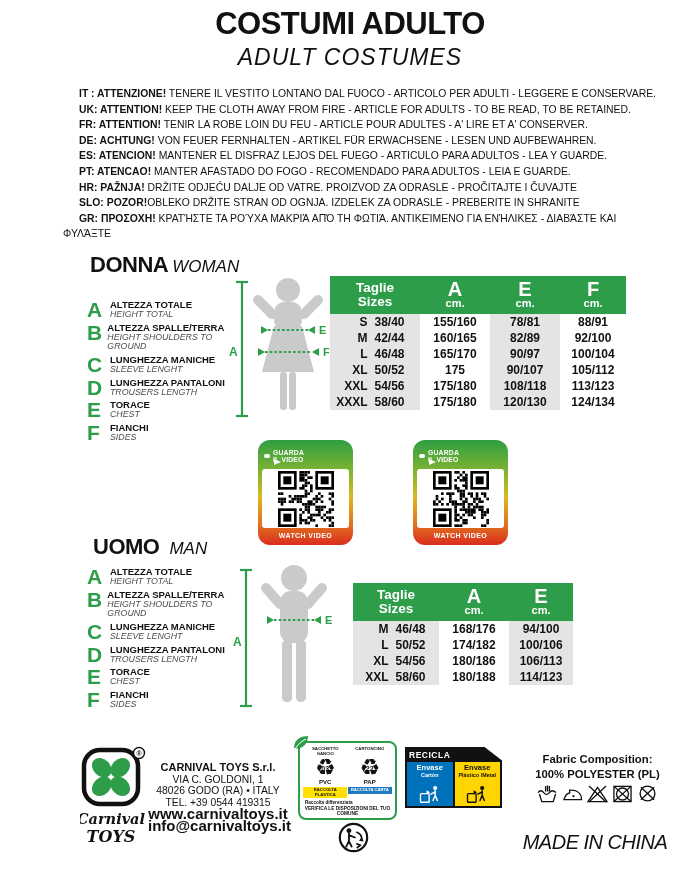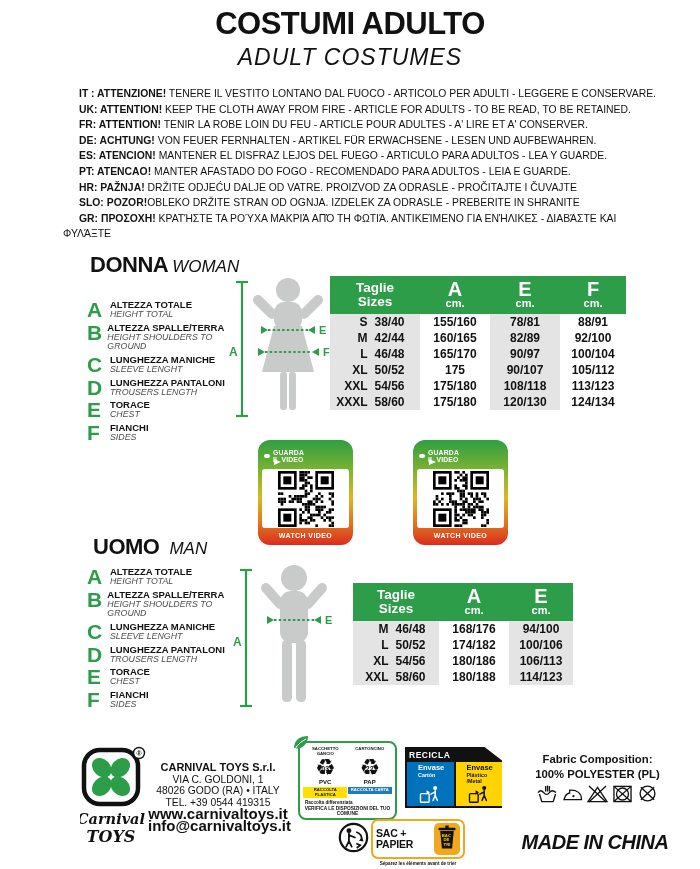--- a/index.html
+++ b/index.html
@@ -75,38 +75,38 @@
   .coll-yellow { background:#ffe000; color:#111; }
   .coll-blue { background:#1f7ac0; color:#fff; }
   .gb-note1 { font-size:4.6px; font-weight:700; margin:1.5px 0 0 2px; }
   .gb-note2 { font-size:4.8px; font-weight:800; text-align:center; margin-top:1px; }
   .leaf { position:absolute; left:-8px; top:-9px; }
 
   .recicla { left:405px; top:747px; width:97px; background:#111; padding:2px; box-sizing:border-box;
              clip-path:polygon(0 0, 82% 0, 100% 22%, 100% 100%, 0 100%); }
   .recicla-head { color:#fff; font-size:8.5px; font-weight:800; letter-spacing:.5px; padding:1px 2px 2px; }
   .recicla-panels { display:flex; gap:2px; }
-  .panel { width:50%; height:44px; box-sizing:border-box; padding:2px 11px; display:flex; flex-direction:column; }
+  .panel { width:50%; height:44px; box-sizing:border-box; padding:2px 1px; display:flex; flex-direction:column;align-items:center; }
   .panel-blue { background:#0072bb; color:#fff; }
   .panel-yellow { background:#ffd400; color:#111; }
   .p-t1 { font-size:7.5px; font-weight:800; line-height:8px; }
   .p-t2 { font-size:5.4px; font-weight:700; line-height:6px; }
   .panel svg { margin-top:auto; }
 
   .fabric { left:505px; top:752px; width:185px; text-align:center; }
   .fab-line { font-size:11.3px; font-weight:800; line-height:14.5px; }
   .care-row { display:flex; justify-content:center; gap:2px; margin-top:3px; }
 
   .sac-wrap { left:371px; top:819px; width:94px; }
   .sac-badge { border:2px solid #f0a81e; border-radius:7px; background:#fff; display:flex; align-items:center; gap:4px; padding:2px 3px; box-sizing:border-box; }
   .sac-text { font-size:10.5px; font-weight:800; line-height:11px; letter-spacing:-0.2px; }
   .bin-bg { background:#f0a81e; border-radius:5px; padding:1px 2px; margin-left:auto; }
   .sac-note { font-size:4.6px; font-weight:700; text-align:center; margin-top:1.5px; }
 
-  .made-in { left:495px; top:831px; width:200px; text-align:center; font-size:20px; font-weight:700; font-style:italic; letter-spacing:-0.5px; }
+  .made-in { left:495px; top:831px; width:200px; text-align:center; font-size:20px; font-weight:400; font-style:italic; letter-spacing:-0.5px; }
 </style>
 </head>
 <body>
 
 <div class="page">
 
   <div class="abs title">COSTUMI ADULTO</div>
   <div class="abs subtitle">ADULT COSTUMES</div>
 
   <div class="abs warnings">
@@ -821,36 +821,15 @@
 
   <svg class="abs" style="left:338px; top:822px;" width="31" height="31" viewBox="0 0 34 34">
     <circle cx="17" cy="17" r="15" fill="none" stroke="#111" stroke-width="2.4"></circle>
     <circle cx="12" cy="9.5" r="2.7" fill="#111"></circle>
     <path d="M12 12.5 L12 21 L9 27 M12 21 L15 27 M12 14.5 L18.5 17" stroke="#111" stroke-width="2" fill="none" stroke-linecap="round"></path>
     <path d="M20 11 C24.5 12.5 26.5 16 25.5 20" stroke="#111" stroke-width="1.8" fill="none"></path>
     <polygon points="23,20.5 28,21.5 26.5,16.5" fill="#111"></polygon>
     <path d="M20 23.5 L24.5 25.5 L20.5 28.5" stroke="#111" stroke-width="1.8" fill="none"></path>
   </svg>
 
-  <div class="abs sac-wrap">
-    <div class="sac-badge">
-      <div class="sac-text">
-          <div>SAC +</div>
-          <div>PAPIER</div>
-        </div>
-      <div class="bin-bg">
-        <svg width="22" height="26" viewBox="0 0 26 30">
-          <rect x="11" y="1.5" width="4" height="3" fill="#111"></rect>
-          <rect x="3" y="4" width="20" height="3" rx="1" fill="#111"></rect>
-          <path d="M5 8 L7 28.5 L19 28.5 L21 8 Z" fill="#111"></path>
-          <text x="13" y="14.5" font-size="5" font-weight="bold" text-anchor="middle" fill="#ffd400">
-            <tspan x="13">BAC</tspan>
-            <tspan x="13" dy="5.5">DE</tspan>
-            <tspan x="13" dy="5.5">TRI</tspan>
-          </text>
-        </svg>
-      </div>
-    </div>
-    <div class="sac-note">Séparez les éléments avant de trier</div>
-  </div>
 
   <div class="abs made-in">MADE IN CHINA</div>
 </div>
 
 </body></html>

